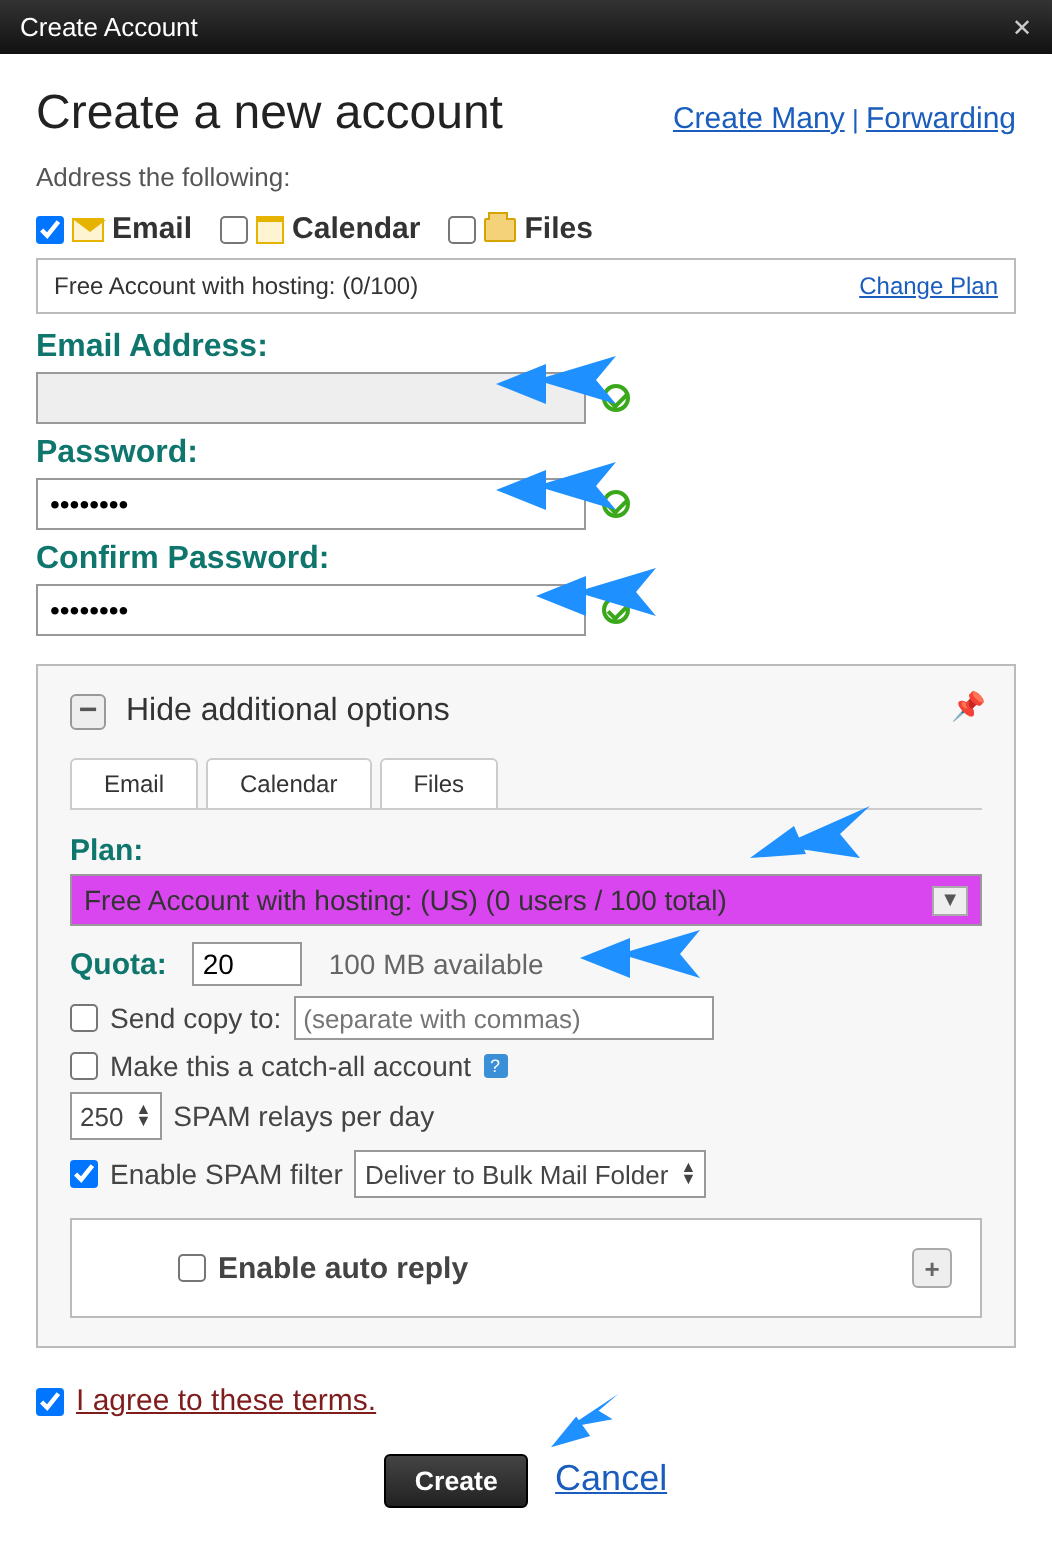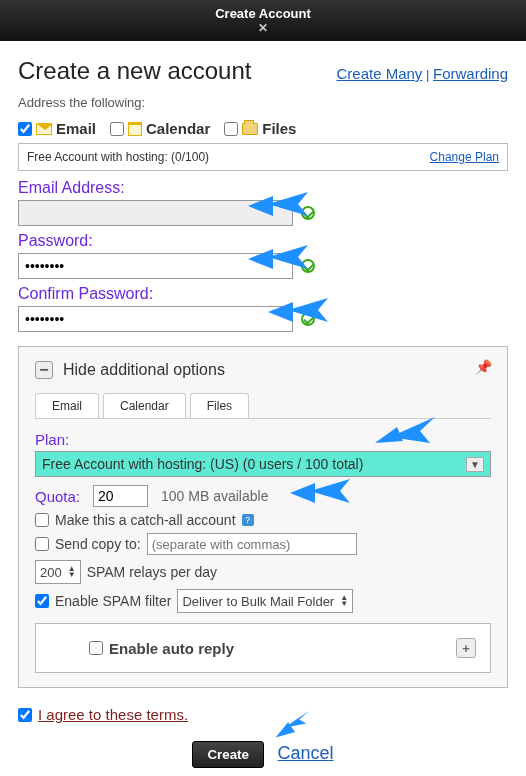--- a/index.html
+++ b/index.html
@@ -1,47 +1,47 @@
 <!DOCTYPE html>
 <html><head>
   <meta charset="utf-8">
   <style>
     * { box-sizing: border-box; margin: 0; padding: 0; }
     body { font-family: Arial, Helvetica, sans-serif; font-size: 13px; width: 526px; background: #fff; color: #333; }
-    .window-titlebar { background: linear-gradient(#333, #111); color: #fff; font-weight: bold; padding: 6px 10px; display: flex; justify-content: space-between; align-items: center; flex-direction: column; }
+    .window-titlebar { background: linear-gradient(#333, #111); color: #fff; font-weight: normal; padding: 6px 10px; display: flex; justify-content: space-between; align-items: center; }
     .window-titlebar .close { color: #ccc; cursor: pointer; font-size: 12px; }
     .content { padding: 16px 18px 10px 18px; }
     h1.page-title { font-size: 24px; font-weight: normal; color: #222; display: inline-block; }
     .header-row { display: flex; justify-content: space-between; align-items: baseline; margin-bottom: 10px; }
     .header-links a { color: #1a5dbd; text-decoration: underline; font-size: 15px; }
     .header-links .sep { color: #1a5dbd; }
     .include-label { color: #555; font-size: 13px; margin-bottom: 10px; display: block; }
     .type-row { display: flex; align-items: center; gap: 14px; margin-bottom: 6px; }
     .type-row label { display: flex; align-items: center; gap: 4px; font-size: 15px; font-weight: bold; }
     .icon-email { width: 16px; height: 12px; border: 1px solid #e6b400; background: #fff4d1; position: relative; display: inline-block; }
     .icon-email::after { content: ""; position: absolute; left: 0; top: 0; border-left: 8px solid transparent; border-right: 8px solid transparent; border-top: 6px solid #e6b400; }
     .icon-cal { width: 14px; height: 14px; border: 1px solid #e6b400; background: #fff4d1; border-top: 3px solid #e6b400; display: inline-block; }
     .icon-folder { width: 16px; height: 12px; background: #f3d27a; border: 1px solid #d6a400; border-radius: 1px; display: inline-block; position: relative; }
     .icon-folder::before { content: ""; position: absolute; width: 8px; height: 3px; background: #f3d27a; border: 1px solid #d6a400; border-bottom: none; top: -4px; left: 1px; }
     .plan-bar { border: 1px solid #bbb; border-top-left-radius: 0; padding: 6px 8px; display: flex; justify-content: space-between; font-size: 12px; margin-bottom: 8px; }
     .plan-bar a { color: #1a5dbd; text-decoration: underline; }
-    .field-label { font-weight: normal; font-size: 16px; font-family: Arial, sans-serif; margin-top: 6px; margin-bottom: 3px; display: block; color: #6d28d9; }
+    .field-label { font-weight: bold; font-size: 16px; font-family: Arial, sans-serif; margin-top: 6px; margin-bottom: 3px; display: block; color: #0f766e; }
     .input-row { display: flex; align-items: center; gap: 8px; margin-bottom: 6px; position: relative; }
     .text-input { border: 1px solid #999; padding: 4px 6px; font-size: 14px; width: 275px; height: 26px; }
     .email-blur { background: #eee; color: transparent; text-shadow: 0 0 6px rgba(0,0,0,.5); }
     .check-circle { width: 14px; height: 14px; border: 2px solid #3aa81a; border-radius: 50%; position: relative; display: inline-block; }
     .check-circle::after { content: ""; position: absolute; left: 3px; top: 0px; width: 4px; height: 8px; border-right: 2px solid #3aa81a; border-bottom: 2px solid #3aa81a; transform: rotate(45deg); }
     .options-panel { border: 1px solid #bbb; background: #f7f7f7; padding: 14px 16px; margin-top: 14px; position: relative; }
     .options-header { display: flex; align-items: center; gap: 10px; font-size: 16px; color: #333; margin-bottom: 14px; }
     .collapse-btn { width: 18px; height: 18px; border: 1px solid #999; background: #eee; display: flex; align-items: center; justify-content: center; font-weight: bold; color: #555; border-radius: 3px; }
     .pin-icon { position: absolute; right: 14px; top: 12px; color: #2a5db0; font-size: 14px; }
     .subtabs { display: flex; gap: 4px; border-bottom: 1px solid #ccc; margin-bottom: 12px; }
     .subtab { border: 1px solid #ccc; border-bottom: none; background: #fff; padding: 5px 16px; font-size: 12px; border-radius: 3px 3px 0 0; cursor: pointer; }
     .field-block { margin-bottom: 8px; }
-    .plan-select { border: 1px solid #999; padding: 4px 6px; flex: 1; font-size: 14px; height: 26px; background: #5eead4; display: flex; justify-content: space-between; align-items: center; }
+    .plan-select { border: 1px solid #999; padding: 4px 6px; flex: 1; font-size: 14px; height: 26px; background: #d946ef; display: flex; justify-content: space-between; align-items: center; }
     .plan-select .arrow { color: #555; font-size: 10px; border: 1px solid #aaa; padding: 1px 3px; background: #eee; }
     .quota-input { border: 1px solid #999; padding: 2px 4px; width: 55px; font-size: 14px; height: 22px; }
     .checkbox-line { display: flex; align-items: center; gap: 6px; font-size: 14px; color: #444; margin: 5px 0; }
     .help-icon { width: 12px; height: 12px; background: #3a8fd6; color: #fff; font-size: 9px; display: inline-flex; align-items: center; justify-content: center; border-radius: 2px; }
     .small-input { border: 1px solid #999; padding: 2px 4px; font-size: 13px; height: 22px; }
     .small-select { border: 1px solid #999; background: #fff; padding: 2px 4px; font-size: 13px; height: 24px; display: inline-flex; align-items: center; gap: 6px; }
     .small-select .updown { font-size: 8px; line-height: 6px; display: flex; flex-direction: column; }
     .autoreply-box { border: 1px solid #bbb; background: #fff; padding: 14px; margin-top: 10px; display: flex; align-items: center; justify-content: space-between; }
     .autoreply-box label { font-weight: bold; font-size: 15px; }
     .expand-btn { width: 20px; height: 20px; border: 1px solid #aaa; background: #eee; border-radius: 3px; display: flex; align-items: center; justify-content: center; color: #666; font-weight: bold; }
@@ -169,33 +169,33 @@
       <div class="arrow-anno" style="left:255px; top:-6px;">
         <svg viewBox="0 0 60 28">
             <polygon points="60,0 20,12 60,24 50,12" fill="#1e90ff"></polygon>
             <polygon points="25,4 0,14 25,24" fill="#1e90ff"></polygon>
           </svg>
       </div>
     </div>
 
     <div class="checkbox-line">
       <input type="checkbox" style="">
+      <span>Send copy to:</span>
+      <input class="small-input" style="width: 210px;" placeholder="(separate with commas)">
+    </div>
+
+    <div class="checkbox-line">
+      <input type="checkbox" style="">
       <span>Make this a catch-all account</span>
       <span class="help-icon">?</span>
     </div>
 
     <div class="checkbox-line">
-      <input type="checkbox" style="">
-      <span>Send copy to:</span>
-      <input class="small-input" style="width: 210px;" placeholder="(separate with commas)">
-    </div>
-
-    <div class="checkbox-line">
       <span class="small-select">
-        <span>200</span>
+        <span>250</span>
         <span class="updown">
             <span>▲</span>
             <span>▼</span>
           </span>
       </span>
       <span>SPAM relays per day</span>
     </div>
 
     <div class="checkbox-line">
       <input type="checkbox" checked="" style="">

